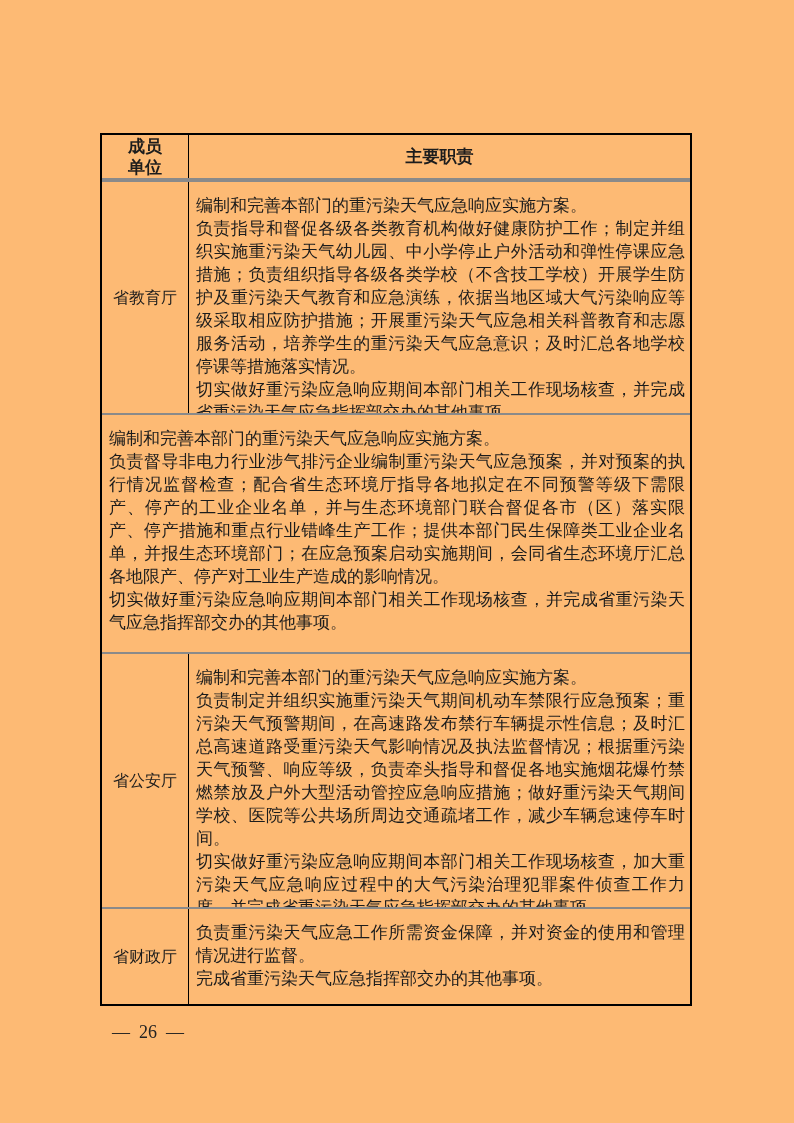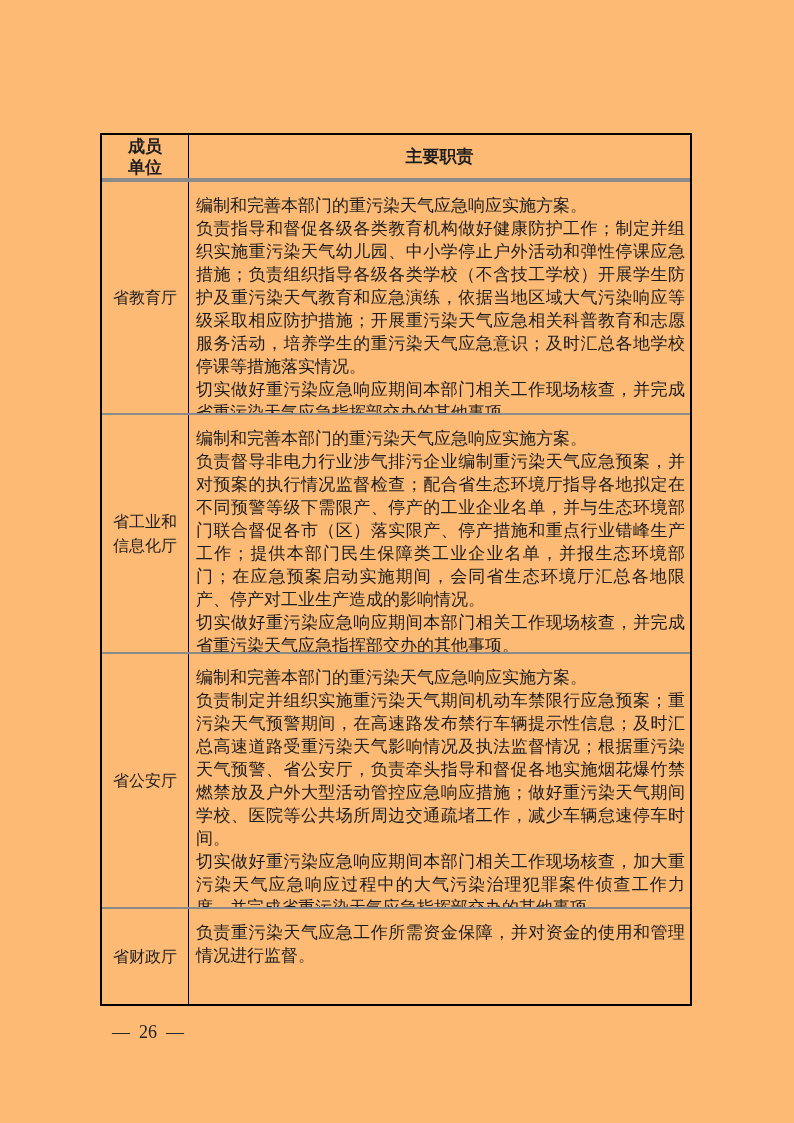--- a/index.html
+++ b/index.html
@@ -112,41 +112,41 @@
     <div class="t-row row-1">
       <div class="unit-cell">省教育厅</div>
       <div class="duty-cell">
         <p>编制和完善本部门的重污染天气应急响应实施方案。</p>
         <p>负责指导和督促各级各类教育机构做好健康防护工作；制定并组织实施重污染天气幼儿园、中小学停止户外活动和弹性停课应急措施；负责组织指导各级各类学校（不含技工学校）开展学生防护及重污染天气教育和应急演练，依据当地区域大气污染响应等级采取相应防护措施；开展重污染天气应急相关科普教育和志愿服务活动，培养学生的重污染天气应急意识；及时汇总各地学校停课等措施落实情况。</p>
         <p>切实做好重污染应急响应期间本部门相关工作现场核查，并完成省重污染天气应急指挥部交办的其他事项。</p>
       </div>
     </div>
 
     <div class="t-row row-2">
-      <div class="unit-cell">省工业和信息化厅</div>
       <div class="duty-cell">
         <p>编制和完善本部门的重污染天气应急响应实施方案。</p>
         <p>负责督导非电力行业涉气排污企业编制重污染天气应急预案，并对预案的执行情况监督检查；配合省生态环境厅指导各地拟定在不同预警等级下需限产、停产的工业企业名单，并与生态环境部门联合督促各市（区）落实限产、停产措施和重点行业错峰生产工作；提供本部门民生保障类工业企业名单，并报生态环境部门；在应急预案启动实施期间，会同省生态环境厅汇总各地限产、停产对工业生产造成的影响情况。</p>
         <p>切实做好重污染应急响应期间本部门相关工作现场核查，并完成省重污染天气应急指挥部交办的其他事项。</p>
       </div>
     </div>
 
     <div class="t-row row-3">
       <div class="unit-cell">省公安厅</div>
       <div class="duty-cell">
         <p>编制和完善本部门的重污染天气应急响应实施方案。</p>
-        <p>负责制定并组织实施重污染天气期间机动车禁限行应急预案；重污染天气预警期间，在高速路发布禁行车辆提示性信息；及时汇总高速道路受重污染天气影响情况及执法监督情况；根据重污染天气预警、省公安厅，负责牵头指导和督促各地实施烟花爆竹禁燃禁放及户外大型活动管控应急响应措施；做好重污染天气期间学校、医院等公共场所周边交通疏堵工作，减少车辆怠速停车时间。</p>
+        <p>负责制定并组织实施重污染天气期间机动车禁限行应急预案；重污染天气预警期间，在高速路发布禁行车辆提示性信息；及时汇总高速道路受重污染天气影响情况及执法监督情况；根据重污染天气预警、响应等级，负责牵头指导和督促各地实施烟花爆竹禁燃禁放及户外大型活动管控应急响应措施；做好重污染天气期间学校、医院等公共场所周边交通疏堵工作，减少车辆怠速停车时间。</p>
         <p>切实做好重污染应急响应期间本部门相关工作现场核查，加大重污染天气应急响应过程中的大气污染治理犯罪案件侦查工作力度，并完成省重污染天气应急指挥部交办的其他事项。</p>
       </div>
     </div>
 
     <div class="t-row row-4">
       <div class="unit-cell">省财政厅</div>
       <div class="duty-cell">
         <p>负责重污染天气应急工作所需资金保障，并对资金的使用和管理情况进行监督。</p>
+        <p>完成省重污染天气应急指挥部交办的其他事项。</p>
       </div>
     </div>
 
   </div>
 
   <div class="page-footer">
     <span>—</span>
     <span>26</span>
     <span>—</span>
   </div>

